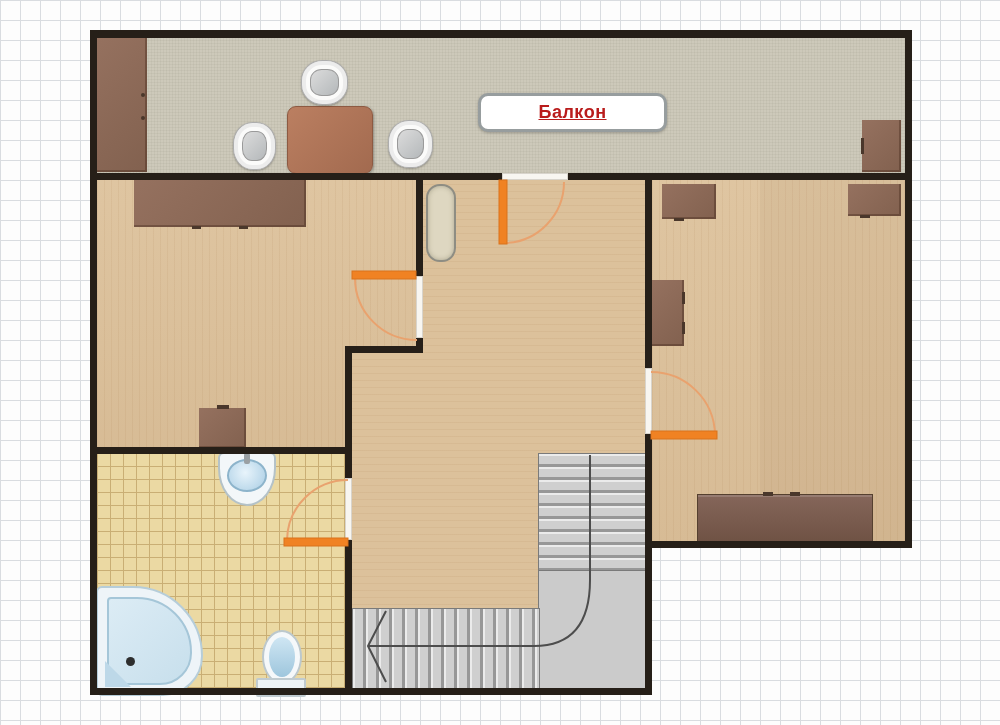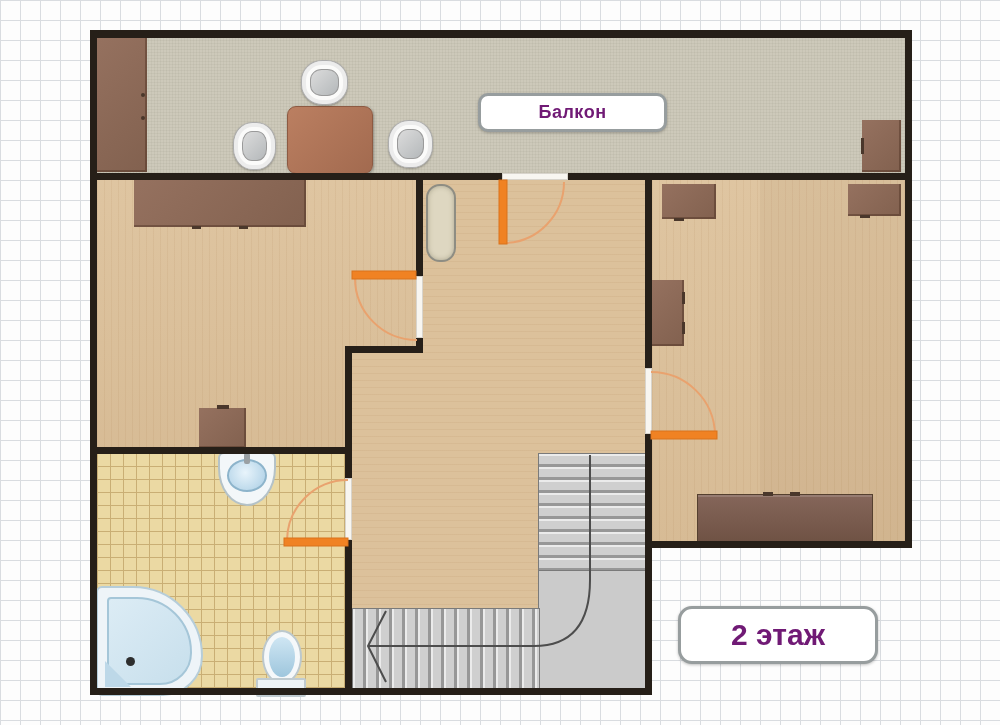--- a/index.html
+++ b/index.html
@@ -49,21 +49,21 @@
   .drain{position:absolute;width:9px;height:9px;border-radius:50%;background:#2e2e2e;}
   .sink{z-index:3;background:#f3f7f9;border:2px solid #b4c2c8;border-radius:6px 6px 50% 50%/6px 6px 70% 70%;}
   .sink-basin{position:absolute;left:7px;right:7px;top:5px;bottom:12px;border:2px solid #8db4cb;border-radius:50%;background:radial-gradient(circle at 45% 40%,#e8f4fb,#a9cde4);}
   .faucet{position:absolute;top:-1px;left:50%;width:6px;height:11px;margin-left:-3px;background:#9aa0a3;border-radius:2px;}
   .toilet-bowl{z-index:3;background:#f5f8fa;border:2px solid #bcc8cd;border-radius:50%;}
   .toilet-in{position:absolute;inset:5px;background:linear-gradient(180deg,#cfe6f3,#9ec6dd);border-radius:50%;}
   .toilet-tank{z-index:3;background:#eef3f5;border:2px solid #c0cbd0;border-radius:2px;}
   .radiator{z-index:3;background:#ded7c1;border:2px solid #8e8d83;border-radius:14px;box-shadow:inset 0 0 5px rgba(100,95,70,.4);}
   
   .tag{z-index:8;background:#fff;border:3px solid #979d9e;display:flex;align-items:center;justify-content:center;
-       font-weight:bold;color:#701a75;box-shadow:0 1px 3px rgba(0,0,0,.25);}
+       font-weight:bold;color:#b91c1c;box-shadow:0 1px 3px rgba(0,0,0,.25);text-decoration:underline;}
   .svg-overlay{position:absolute;left:0;top:0;z-index:7;pointer-events:none;}
 </style>
 </head>
 <body>
 
 <div class="canvas">
 
   <div class="abs floor-balcony" style="left:97px;top:38px;width:808px;height:135px;"></div>
   <div class="abs floor-wood-v" style="left:97px;top:180px;width:326px;height:274px;"></div>
   <div class="abs floor-wood-h" style="left:423px;top:180px;width:222px;height:180px;"></div>
@@ -190,17 +190,14 @@
     <rect x="284" y="538" width="64" height="8" fill="#f08223" stroke="#d9731c" stroke-width="1"></rect>
     <path d="M715,435 A64,64 0 0 0 651,372" fill="none" stroke="#e9a26e" stroke-width="2"></path>
     <rect x="651" y="431" width="66" height="8" fill="#f08223" stroke="#d9731c" stroke-width="1"></rect>
     <path d="M590,455 L590,580 Q590,646 534,646 L368,646" fill="none" stroke="#4d4d4d" stroke-width="2"></path>
     <path d="M386,611 L368,646 L386,682" fill="none" stroke="#4d4d4d" stroke-width="2"></path>
   </svg>
 
   <div class="abs tag" style="left:478px;top:93px;width:183px;height:33px;border-radius:10px;font-size:18px;letter-spacing:.5px;">
     <span>Балкон</span>
   </div>
-  <div class="abs tag" style="left:678px;top:606px;width:194px;height:52px;border-radius:14px;font-size:30px;">
-    <span>2 этаж</span>
-  </div>
 
 </div>
 
 </body></html>

